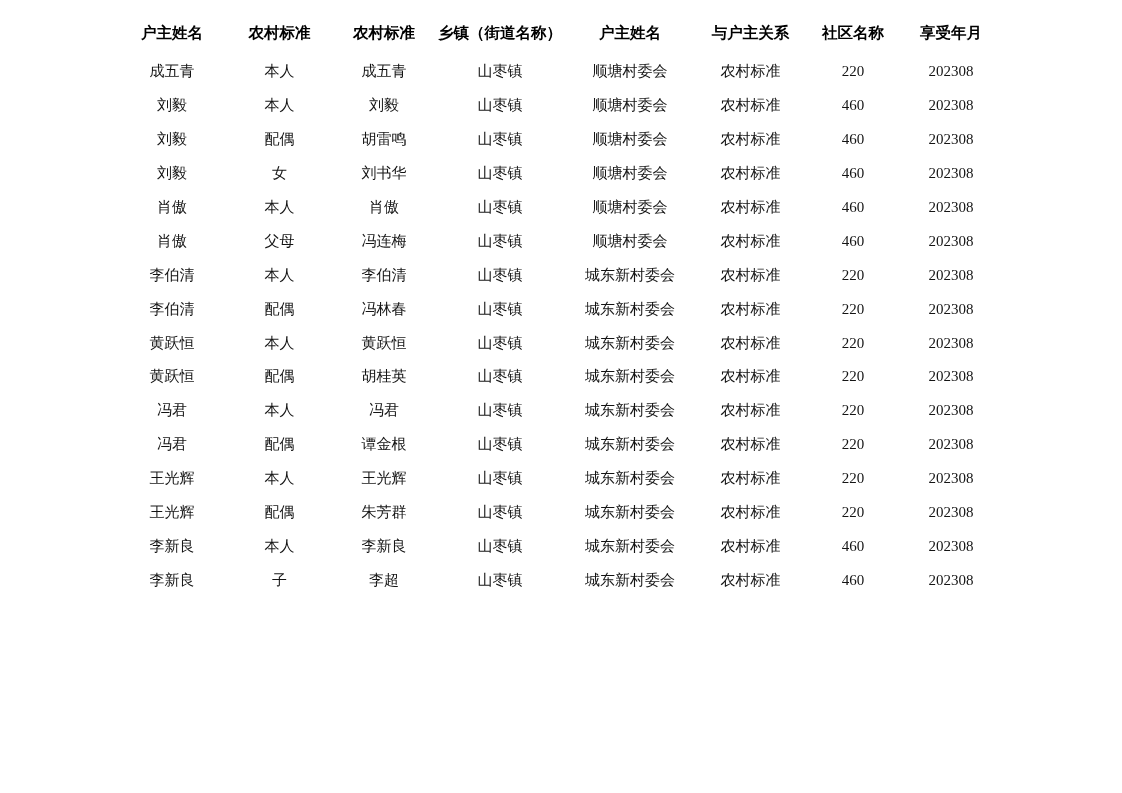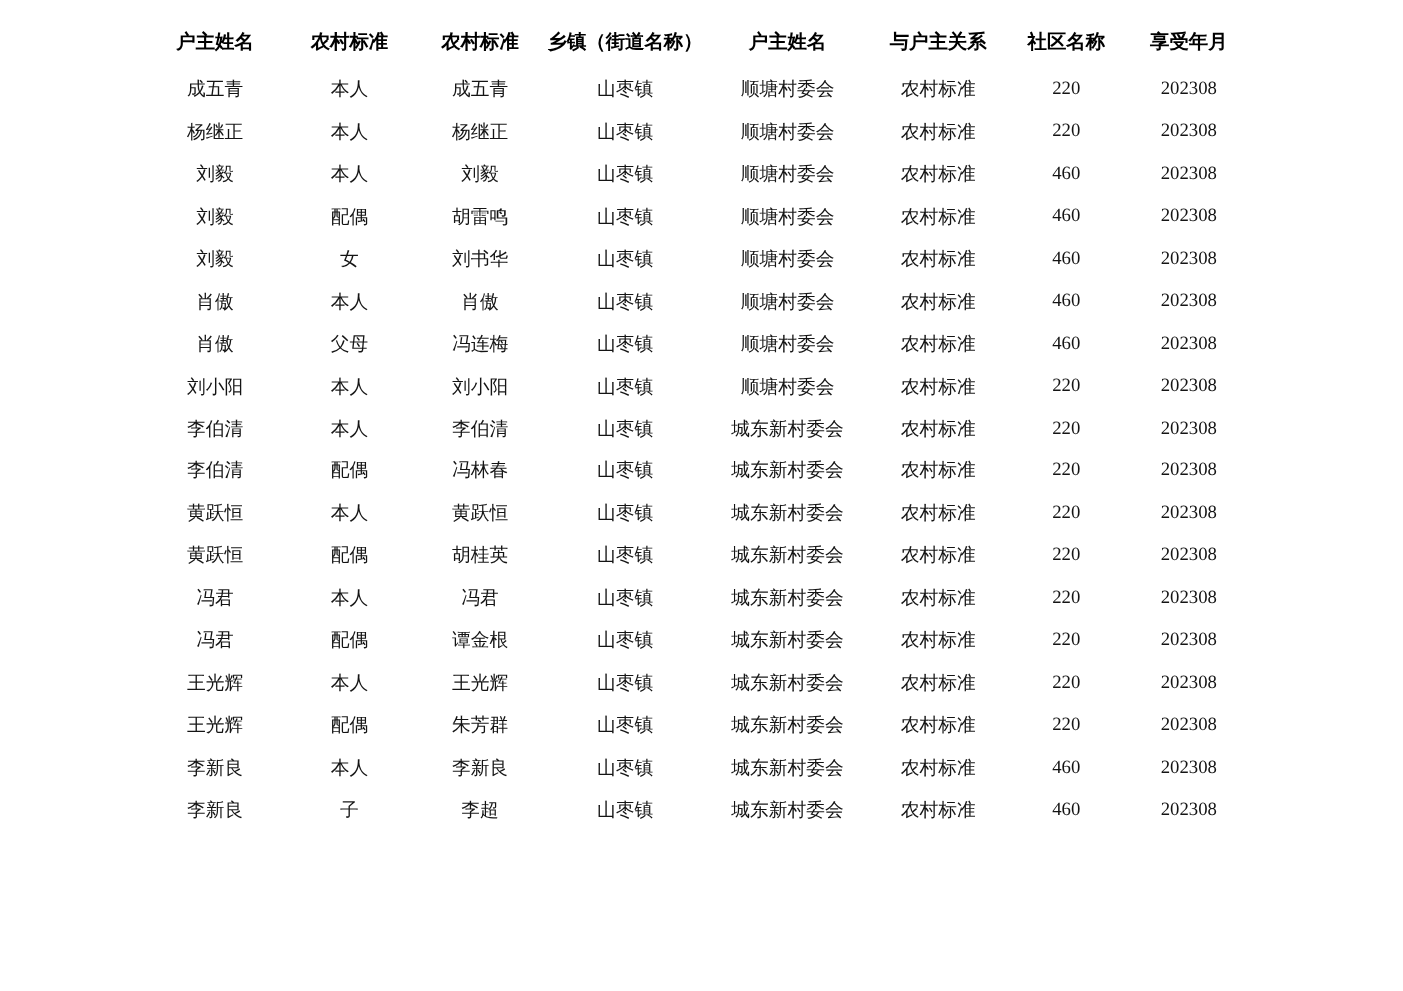--- a/index.html
+++ b/index.html
@@ -85,30 +85,20 @@
           <td>成五青</td>
           <td>本人</td>
           <td>成五青</td>
           <td>山枣镇</td>
           <td>顺塘村委会</td>
           <td>农村标准</td>
           <td>220</td>
           <td>202308</td>
         </tr>
         <tr>
-          <td>杨继正</td>
-          <td>本人</td>
-          <td>杨继正</td>
-          <td>山枣镇</td>
-          <td>顺塘村委会</td>
-          <td>农村标准</td>
-          <td>220</td>
-          <td>202308</td>
-        </tr>
-        <tr>
           <td>刘毅</td>
           <td>本人</td>
           <td>刘毅</td>
           <td>山枣镇</td>
           <td>顺塘村委会</td>
           <td>农村标准</td>
           <td>460</td>
           <td>202308</td>
         </tr>
         <tr>
@@ -142,30 +132,20 @@
           <td>202308</td>
         </tr>
         <tr>
           <td>肖傲</td>
           <td>父母</td>
           <td>冯连梅</td>
           <td>山枣镇</td>
           <td>顺塘村委会</td>
           <td>农村标准</td>
           <td>460</td>
-          <td>202308</td>
-        </tr>
-        <tr>
-          <td>刘小阳</td>
-          <td>本人</td>
-          <td>刘小阳</td>
-          <td>山枣镇</td>
-          <td>顺塘村委会</td>
-          <td>农村标准</td>
-          <td>220</td>
           <td>202308</td>
         </tr>
         <tr>
           <td>李伯清</td>
           <td>本人</td>
           <td>李伯清</td>
           <td>山枣镇</td>
           <td>城东新村委会</td>
           <td>农村标准</td>
           <td>220</td>

